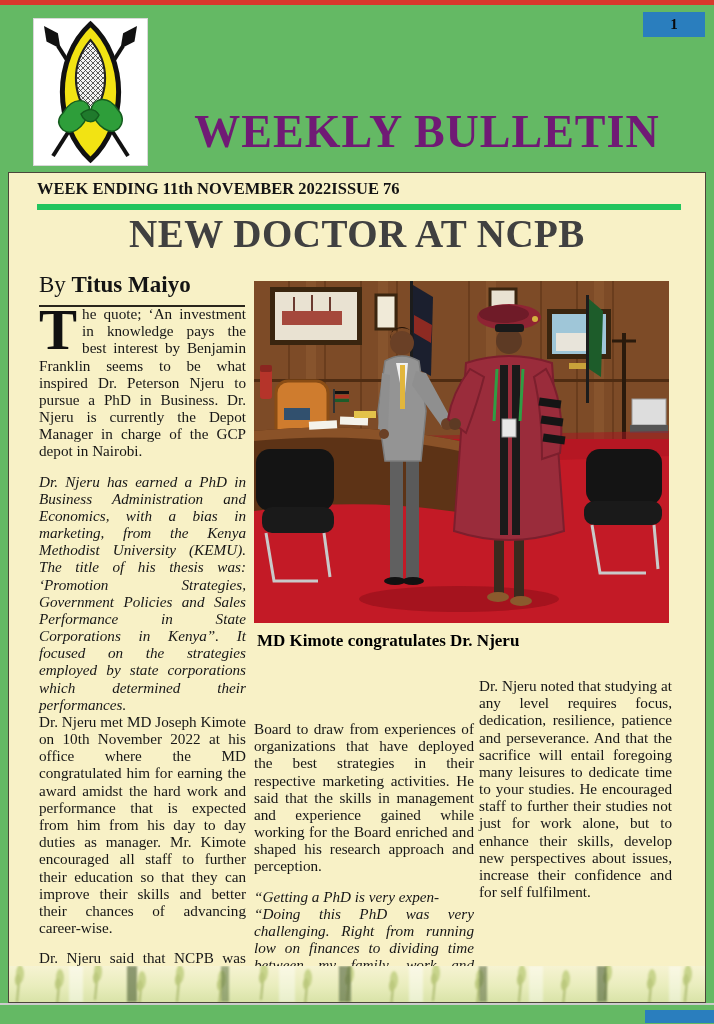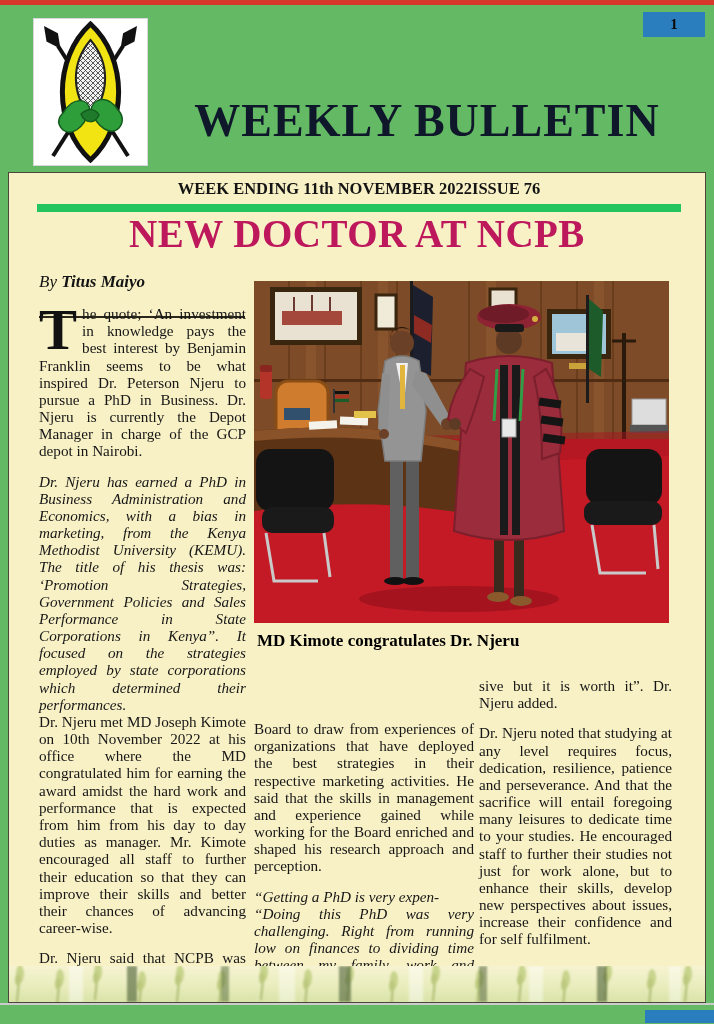--- a/index.html
+++ b/index.html
@@ -4,34 +4,34 @@
 <style>
   html,body{margin:0;padding:0;background:#888;}
   .page{position:relative;width:714px;height:1024px;background:#64b964;overflow:hidden;
         font-family:"Liberation Serif", serif;color:#141414;}
   .top-strip{position:absolute;left:0;top:0;width:714px;height:5px;background:#d8382c;}
   
   .header-band{position:absolute;left:0;top:5px;width:714px;height:167px;background:#64b964;}
   .logo-box{position:absolute;left:33px;top:13px;width:115px;height:148px;background:#ffffff;
             box-shadow:0 0 0 1px #d8d8d8 inset;}
   .logo-box svg{width:100%;height:100%;display:block;}
-  .bulletin-title{position:absolute;left:155px;right:15px;top:84px;margin:5px;text-align:center;
-                  font-size:46px;font-weight:bold;letter-spacing:1px;color:#0f172a;}
+  .bulletin-title{position:absolute;left:155px;right:15px;top:84px;margin:16px;text-align:center;
+                  font-size:46px;font-weight:bold;letter-spacing:1px;color:#701a75;}
   .page-number-box{position:absolute;top:7px;right:9px;width:62px;height:25px;background:#2a7ebe;
                    display:flex;align-items:center;justify-content:center;
                    font-weight:bold;font-size:15px;color:#0a0a0a;}
   
   .content{position:absolute;left:8px;top:172px;width:698px;height:831px;background:#f8f1c6;
            border:1.5px solid #4b463a;box-sizing:border-box;}
-  .issue-row{position:absolute;left:28px;right:24px;top:6px;display:flex;justify-content:center;
-             font-weight:bold;font-size:16.5px;border-bottom:8px solid #22c55e;padding-bottom:5px;}
+  .issue-row{position:absolute;left:28px;right:24px;top:6px;display:flex;justify-content:flex-start;
+             font-weight:bold;font-size:16.5px;border-bottom:6px solid #22c55e;padding-bottom:5px;}
   .headline{position:absolute;left:0;right:0;top:38px;margin:0;text-align:center;
-            font-size:39px;font-weight:bold;letter-spacing:.5px;color:#be185d;}
-  .byline{position:absolute;left:30px;top:99px;width:206px;font-size:17px;
-          border-bottom:2px solid #2a261c;padding-bottom:24px;font-style:italic;}
+            font-size:39px;font-weight:bold;letter-spacing:.5px;color:#404040;}
+  .byline{position:absolute;left:30px;top:99px;width:206px;font-size:23px;
+          border-bottom:2px solid #2a261c;padding-bottom:7px;}
   .byline b{font-weight:bold;}
   .col{position:absolute;font-size:15.2px;line-height:1.13;text-align:justify;color:#161616;}
   .col1{left:30px;top:132px;width:207px;}
   .col2{left:245px;top:504px;width:220px;margin-top:43px;}
   .col3{left:470px;top:504px;width:193px;}
   .para{margin:0 0 13px 0;}
   .para.tight{margin-bottom:0;font-style:italic;}
   .dropcap{float:left;font-size:57px;line-height:.82;font-weight:bold;padding:2px 5px 0 0;color:#111;}
   .photo{position:absolute;left:245px;top:108px;width:415px;height:342px;margin:0;}
   .photo svg{width:100%;height:100%;display:block;}
@@ -229,21 +229,20 @@
     </figure>
     <figcaption class="caption">MD Kimote congratulates Dr. Njeru</figcaption>
 
     <div class="col col2">
       <p class="para">Board to draw from experiences of organizations that have deployed the best strategies in their respective marketing activities. He said that the skills in management and experience gained while working for the Board enriched and shaped his research approach and perception.</p>
       <p class="para tight">“Getting a PhD is very expen-</p>
       <p class="para tight">“Doing this PhD was very challenging. Right from running low on finances to dividing time between my family, work and studies”. He said.</p>
     </div>
 
     <div class="col col3">
-      <p class="para">sive but it is worth it”. Dr. Njeru added.</p>
       <p class="para">Dr. Njeru noted that studying at any level requires focus, dedication, resilience, patience and perseverance. And that the sacrifice will entail foregoing many leisures to dedicate time to your studies. He encouraged staff to further their studies not just for work alone, but to enhance their skills, develop new perspectives about issues, increase their confidence and for self fulfilment.</p>
     </div>
 
     <div class="wheat">
       <svg viewBox="0 0 696 36" preserveAspectRatio="none">
         <defs>
           <linearGradient id="wbg" x1="0" y1="0" x2="0" y2="1">
             <stop offset="0" stop-color="#f6f3d2"></stop>
               <stop offset="0.55" stop-color="#e9edbd"></stop>
               <stop offset="1" stop-color="#d9e3a8"></stop>

